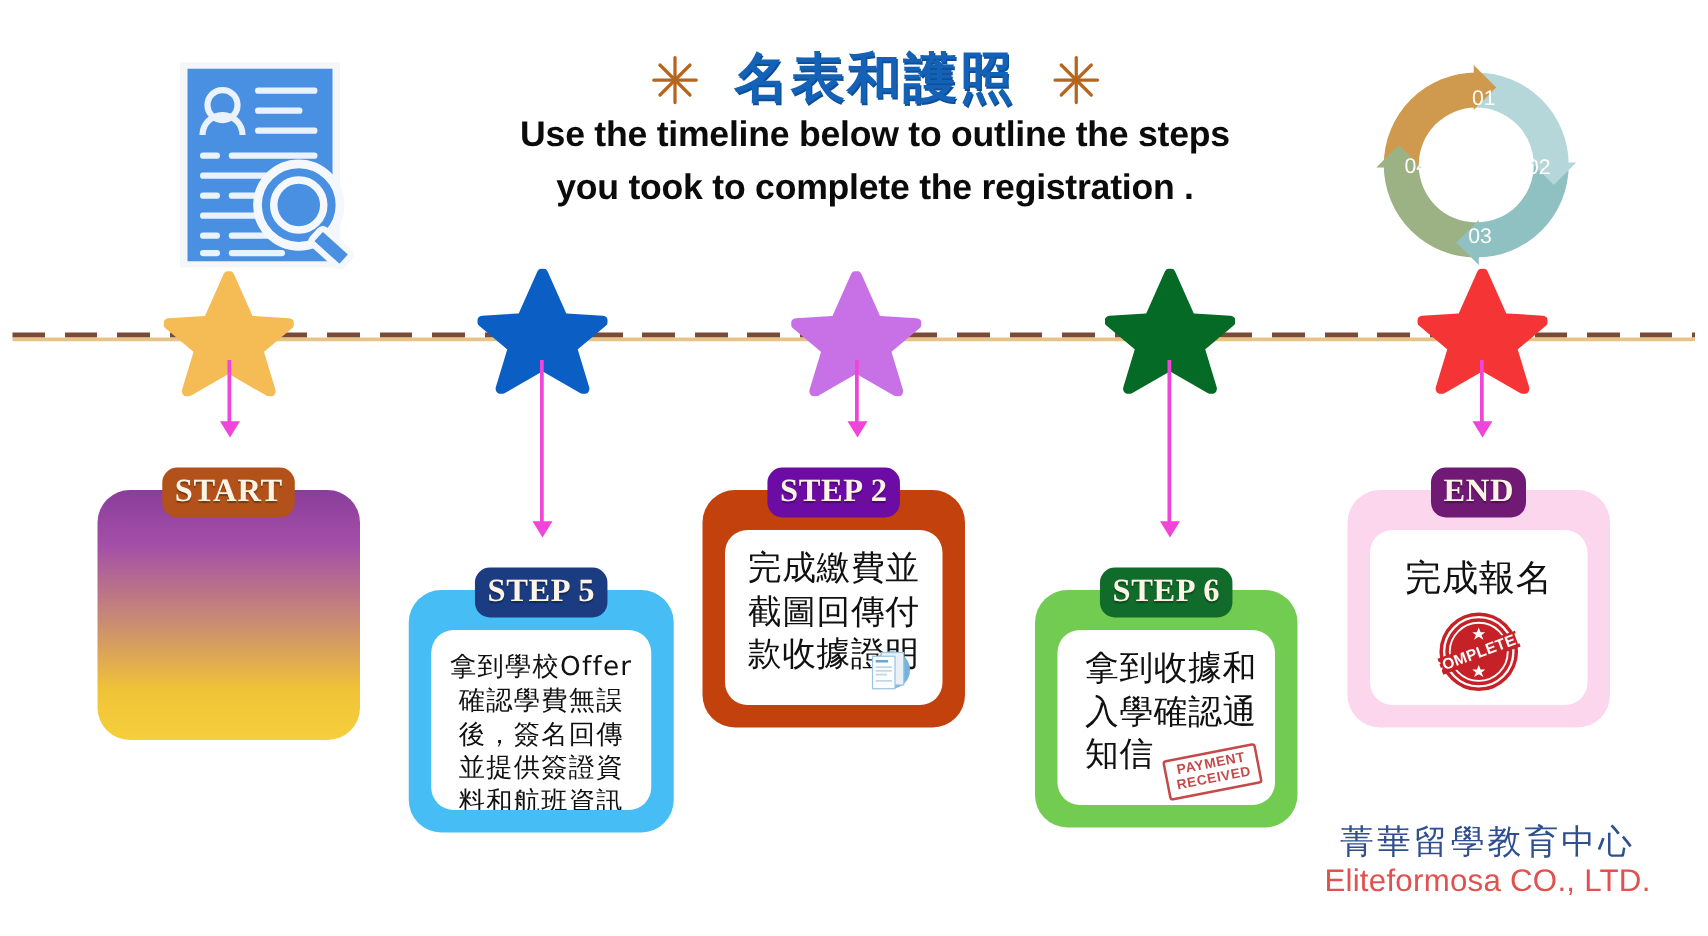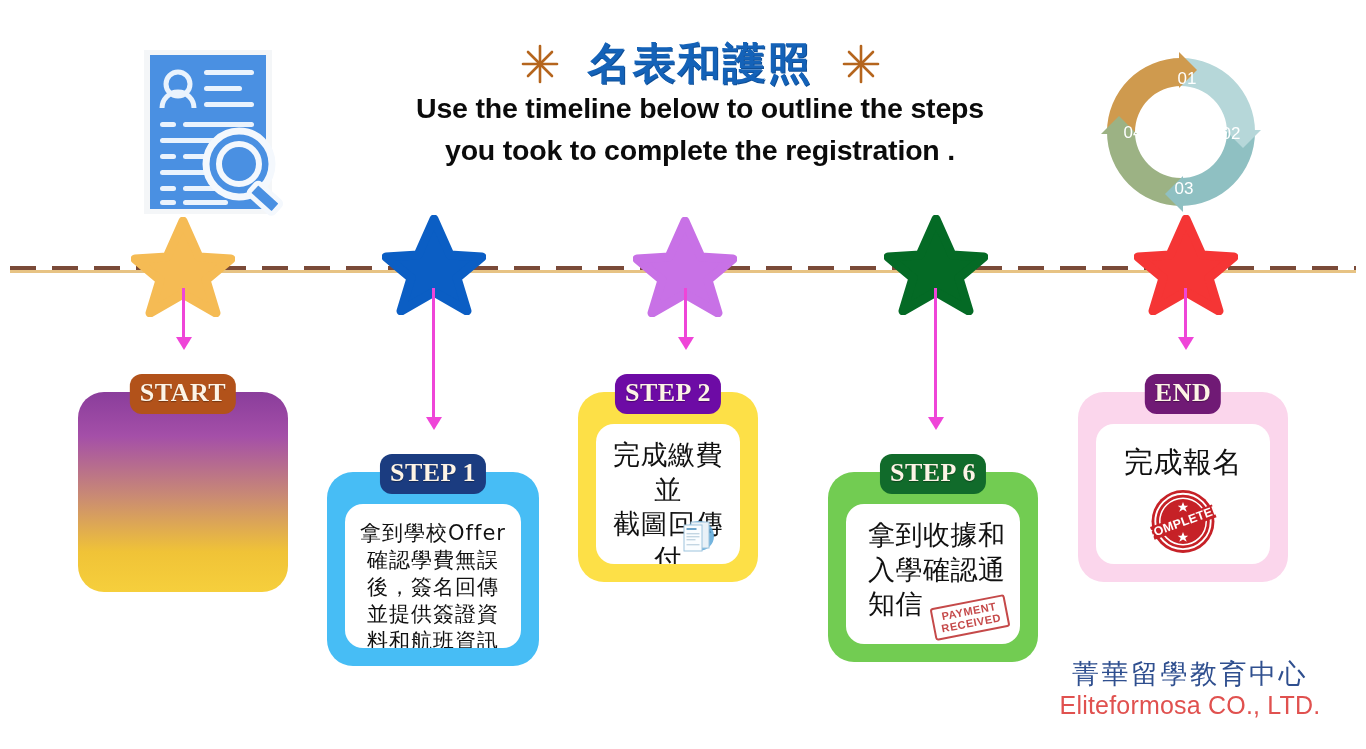--- a/index.html
+++ b/index.html
@@ -73,21 +73,21 @@
     font-family: "Liberation Serif", "DejaVu Serif", serif;
     font-weight: bold; font-size: 26px; color: #fdf4e6;
     letter-spacing: 0.5px; white-space: nowrap;
     text-shadow: 0 1px 1px rgba(0,0,0,.35);
   }
 
   
   #card-start { left: 78px; top: 392px; width: 210px; height: 200px;
       background: linear-gradient(180deg,#8a3d9b 0%, #a44fa8 22%, #c98a74 52%, #f0c337 80%, #f6cf3c 100%); }
   #card-step1 { left: 327px; top: 472px; width: 212px; height: 194px; background: #47bdf5; }
-  #card-step2 { left: 578px; top: 392px; width: 180px; height: 190px; background: #fde047; }
+  #card-step2 { left: 562px; top: 392px; width: 210px; height: 190px; background: #c2410c; }
   #card-step3 { left: 828px; top: 472px; width: 210px; height: 190px; background: #72cc52; }
   #card-end   { left: 1078px; top: 392px; width: 210px; height: 190px; background: #fbd6ec; }
 
   
   .passport { width: 44px; height: 60px; border-radius: 3px;
     background: linear-gradient(160deg,#1d5435,#123d26);
     display:flex; flex-direction:column; align-items:center; justify-content:space-between;
     padding:5px 3px 4px; box-shadow: 0 1px 2px rgba(0,0,0,.3);}
   .passport .pp-top { font-size: 5px; color:#d9c27a; letter-spacing:.4px; font-family:"Liberation Sans",sans-serif; }
   .passport .pp-bot { font-size: 3px; color:#cdb77a; letter-spacing:.2px; font-family:"Liberation Sans",sans-serif;}
@@ -222,21 +222,21 @@
   <div class="connector" style="left:432px; top:288px; height:132px;"></div>
   <div class="connector" style="left:684px; top:288px; height:52px;"></div>
   <div class="connector" style="left:934px; top:288px; height:132px;"></div>
   <div class="connector" style="left:1184px; top:288px; height:52px;"></div>
 
   <div class="card" id="card-start">
     <div class="badge" style="background:#b2521a">START</div>
   </div>
 
   <div class="card" id="card-step1">
-    <div class="badge" style="background:#1b3c80">STEP 1</div>
+    <div class="badge" style="background:#1b3c80">STEP 5</div>
     <div class="card-inner">
       <div class="card-text" style="font-size:21px; margin-top:6px; letter-spacing:1px">拿到學校Offer
 確認學費無誤
 後，簽名回傳
 並提供簽證資
 料和航班資訊</div>
     </div>
   </div>
 
   <div class="card" id="card-step2">

